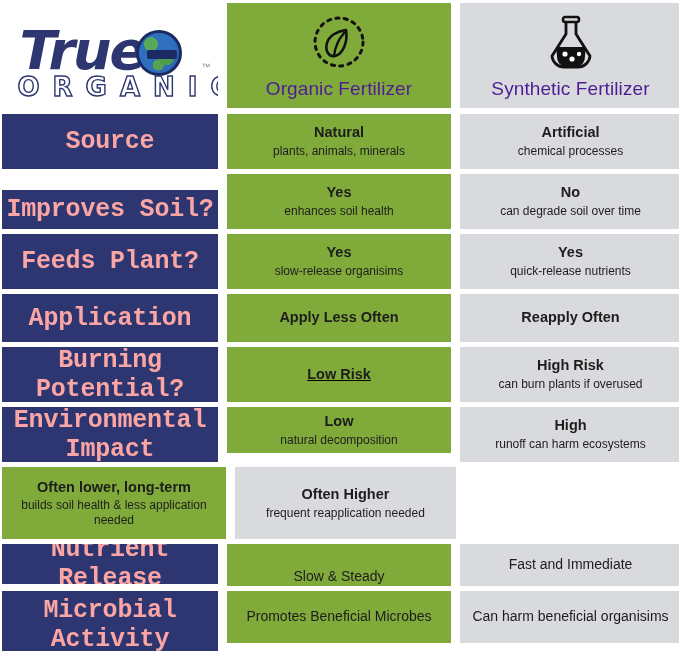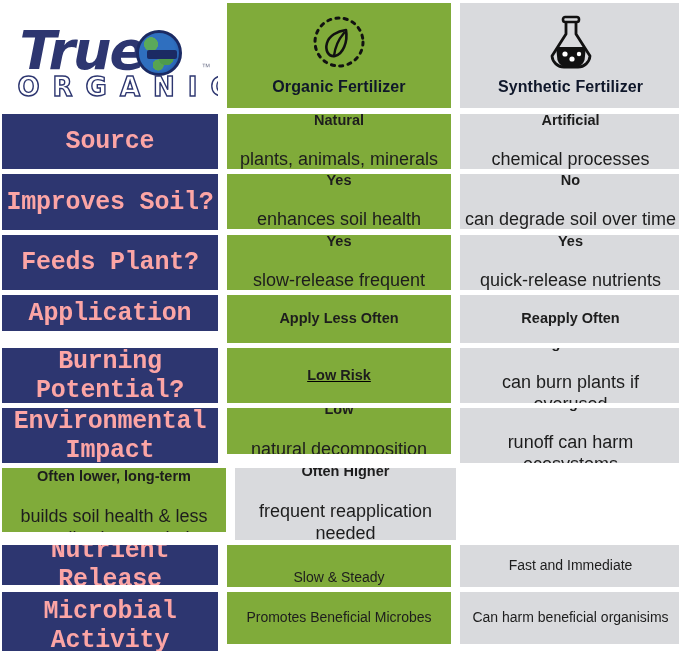--- a/index.html
+++ b/index.html
@@ -62,23 +62,23 @@
     justify-content: flex-start;
     padding-top: 10px;
   }
   .head-icon {
     height: 58px;
     display: flex;
     align-items: center;
     justify-content: center;
   }
   .head-label {
-    font-size: 16px;
-    font-weight: bold;
-    color: #0f172a;
+    font-size: 19px;
+    font-weight: normal;
+    color: #4c1d95;
     letter-spacing: .1px;
     margin-top: 7px;
   }
 
   
   .logo-wrap {
     position: relative;
     width: 205px;
     height: 96px;
   }
@@ -159,25 +159,25 @@
     letter-spacing: -.2px;
     font-family: Liberation Mono, monospace;
   }
   .val-main {
     font-size: 14.5px;
     font-weight: bold;
     color: #1d1d1d;
     line-height: 1.22;
   }
   .val-sub {
-    font-size: 18px;
+    font-size: 12px;
     font-weight: normal;
     color: #1d1d1d;
     line-height: 1.22;
-    margin-top: 20px;
+    margin-top: 2px;
   }
   .val-single {
     font-size: 14px;
     font-weight: normal;
     color: #1d1d1d;
     line-height: 1.25;
   }
 </style>
 </head>
 <body>
@@ -230,47 +230,47 @@
         <div class="cell col-org green" style="height: 55px;">
           <div class="val-main">Natural</div>
           <div class="val-sub" style="padding: 0px 4px;">plants, animals, minerals</div>
         </div>
         <div class="cell col-syn gray" style="height: 55px;">
           <div class="val-main">Artificial</div>
           <div class="val-sub" style="padding: 0px 4px;">chemical processes</div>
         </div>
       </div>
       <div class="row">
-        <div class="cell col-label navy" style="height: 56px;">
+        <div class="cell col-label navy" style="height: 39px; margin-top: 16px;">
           <div class="lbl">Improves Soil?</div>
         </div>
         <div class="cell col-org green" style="height: 55px;">
           <div class="val-main">Yes</div>
           <div class="val-sub" style="padding: 0px 4px;">enhances soil health</div>
         </div>
         <div class="cell col-syn gray" style="height: 55px;">
           <div class="val-main">No</div>
           <div class="val-sub" style="padding: 0px 4px;">can degrade soil over time</div>
         </div>
       </div>
       <div class="row">
         <div class="cell col-label navy" style="height: 55px;">
           <div class="lbl">Feeds Plant?</div>
         </div>
         <div class="cell col-org green" style="height: 55px;">
           <div class="val-main">Yes</div>
-          <div class="val-sub" style="padding: 0px 4px;">slow-release frequent</div>
+          <div class="val-sub" style="padding: 0px 4px;">slow-release organisims</div>
         </div>
         <div class="cell col-syn gray" style="height: 55px;">
           <div class="val-main">Yes</div>
           <div class="val-sub" style="padding: 0px 4px;">quick-release nutrients</div>
         </div>
       </div>
       <div class="row">
-        <div class="cell col-label navy" style="height: 36px;">
+        <div class="cell col-label navy" style="height: 48px;">
           <div class="lbl">Application</div>
         </div>
         <div class="cell col-org green" style="height: 48px;">
           <div class="val-main">Apply Less Often</div>
         </div>
         <div class="cell col-syn gray" style="height: 48px;">
           <div class="val-main">Reapply Often</div>
         </div>
       </div>
       <div class="row">
@@ -292,21 +292,21 @@
         <div class="cell col-org green" style="height: 46px;">
           <div class="val-main">Low</div>
           <div class="val-sub" style="padding: 0px 4px;">natural decomposition</div>
         </div>
         <div class="cell col-syn gray" style="height: 55px;">
           <div class="val-main">High</div>
           <div class="val-sub" style="padding: 0px 4px;">runoff can harm ecosystems</div>
         </div>
       </div>
       <div class="row">
-        <div class="cell col-org green" style="height: 64px; justify-content: space-between;">
+        <div class="cell col-org green" style="height: 72px;">
           <div class="val-main">Often lower, long-term</div>
           <div class="val-sub" style="padding: 0px 4px;">builds soil health &amp; less application needed</div>
         </div>
         <div class="cell col-syn gray" style="height: 72px;">
           <div class="val-main">Often Higher</div>
           <div class="val-sub" style="padding: 0px 4px;">frequent reapplication needed</div>
         </div>
       </div>
       <div class="row">
         <div class="cell col-label navy" style="height: 40px;">

